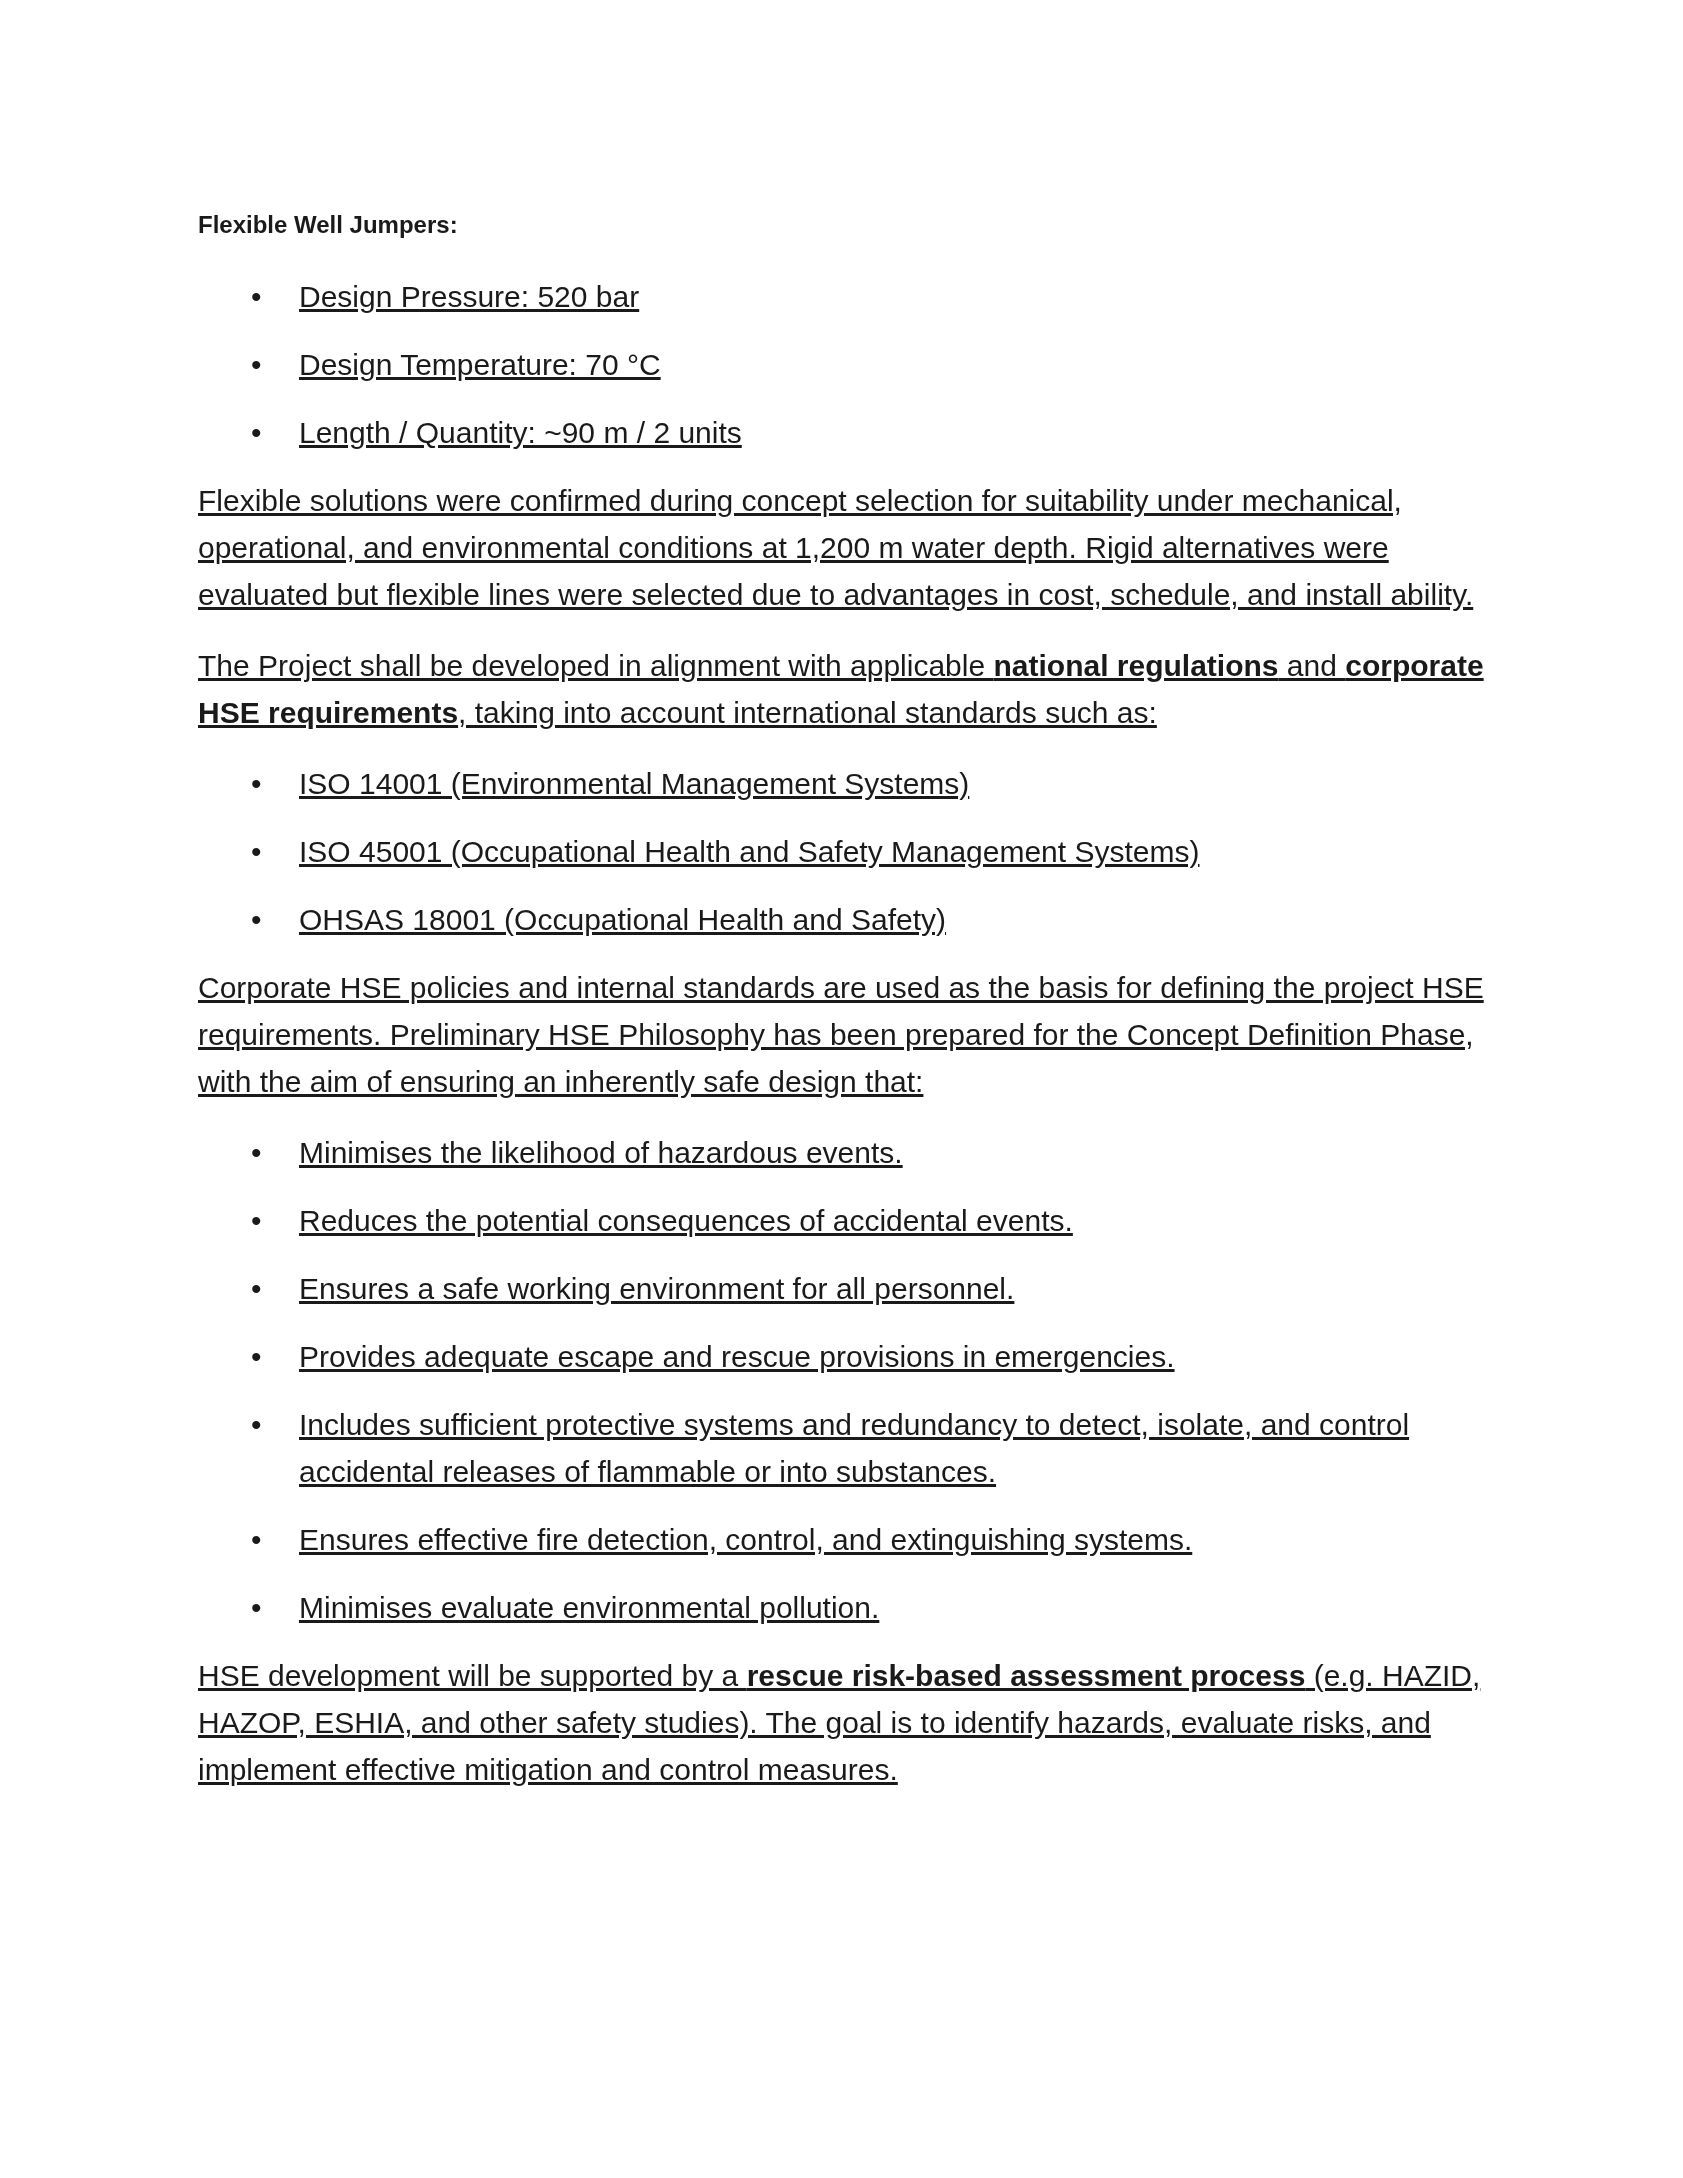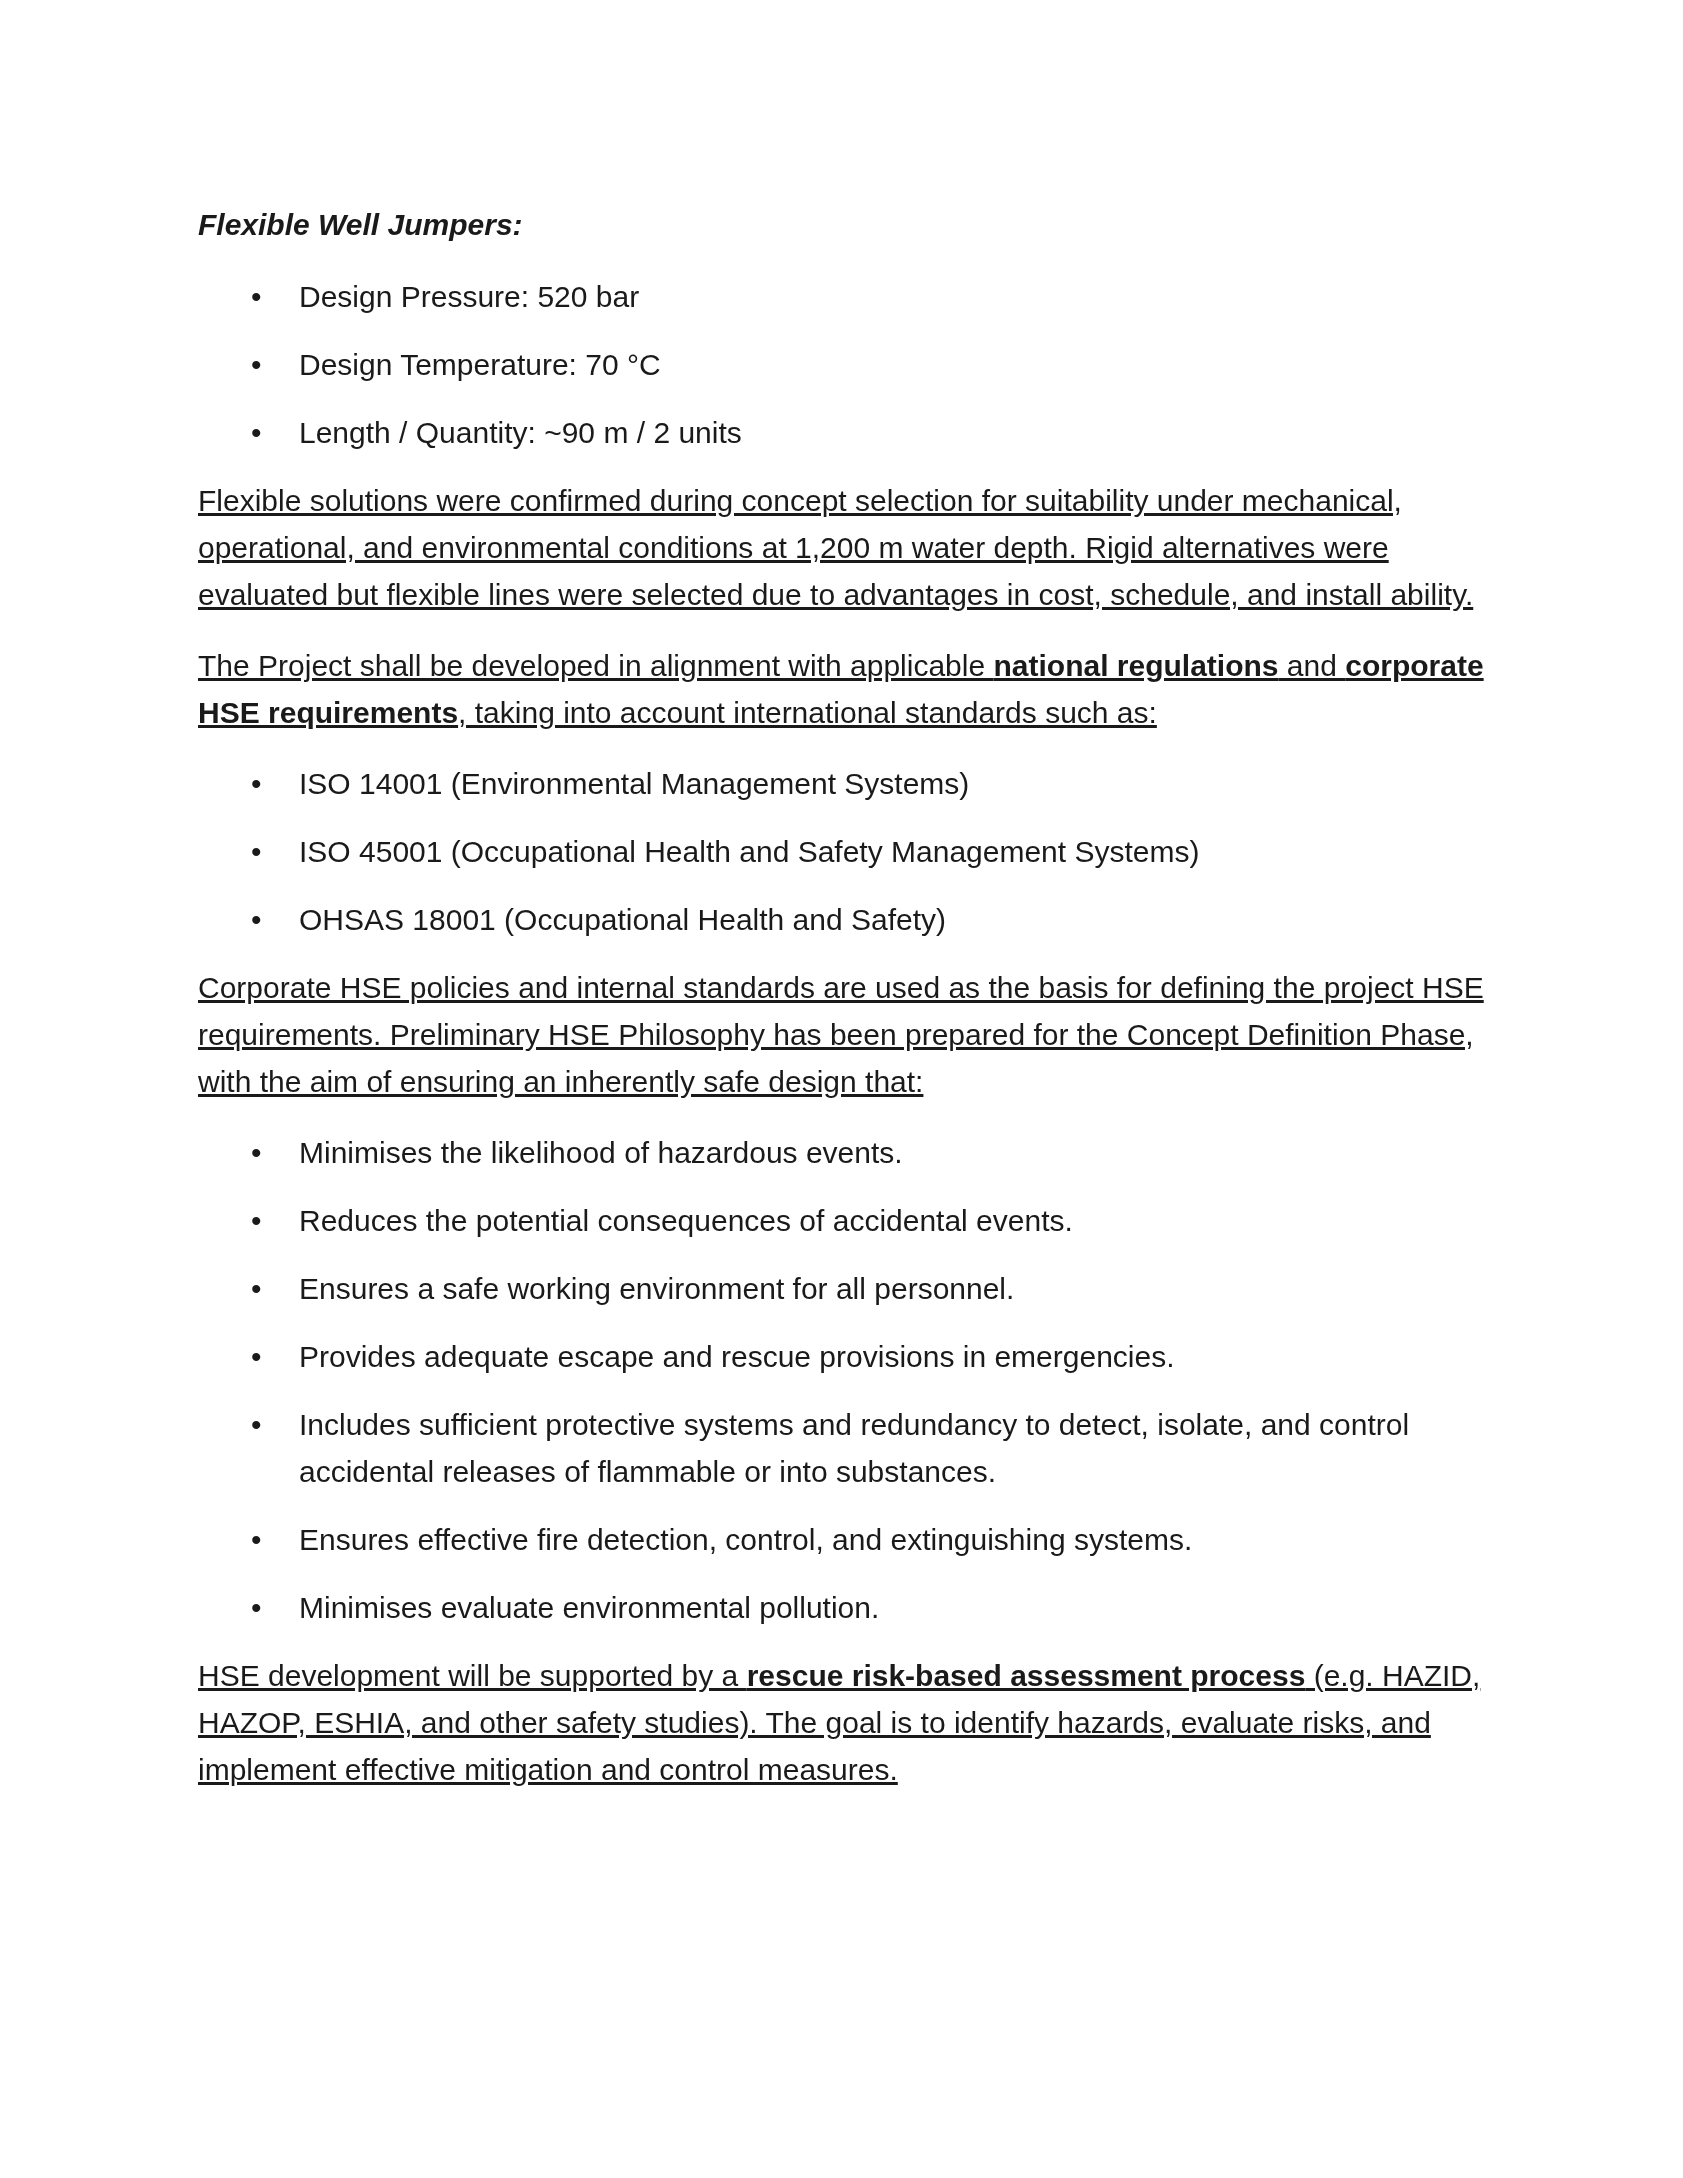--- a/index.html
+++ b/index.html
@@ -15,25 +15,24 @@
     background: #ffffff;
     box-sizing: border-box;
     padding: 201px 198px 0 198px;
     font-family: "Liberation Sans", sans-serif;
     font-size: 30px;
     line-height: 47px;
     color: #1a1a1a;
     overflow: hidden;
   }
   .doc-h3 {
-    font-size: 30px;
+    font-size: 24px;
     line-height: 47px;
     font-weight: 700;
     margin: 0 0 25px 0;
-    font-style: italic;
   }
   .doc-h2 {
     font-size: 32px;
     line-height: 50px;
     font-weight: 700;
     margin: 6px 0 30px 0;
   }
   .doc-p {
     margin: 0 0 24px 0;
     text-decoration: underline;
@@ -48,20 +47,21 @@
     align-items: flex-start;
     margin: 0 0 21px 0;
   }
   .bullet-marker {
     flex: 0 0 101px;
     box-sizing: border-box;
     padding-left: 53px;
   }
   .li-text {
     flex: 1 1 auto;
+    text-decoration: underline;
   }
   strong { font-weight: 700; }
 </style>
 </head>
 <body>
 
 <main class="doc-page" style="background: rgb(255, 255, 255); color: rgb(26, 26, 26);">
   <div id="doc-content">
       <h3 class="doc-h3"><strong>Flexible Well Jumpers:</strong></h3>
       <ul class="doc-list">

